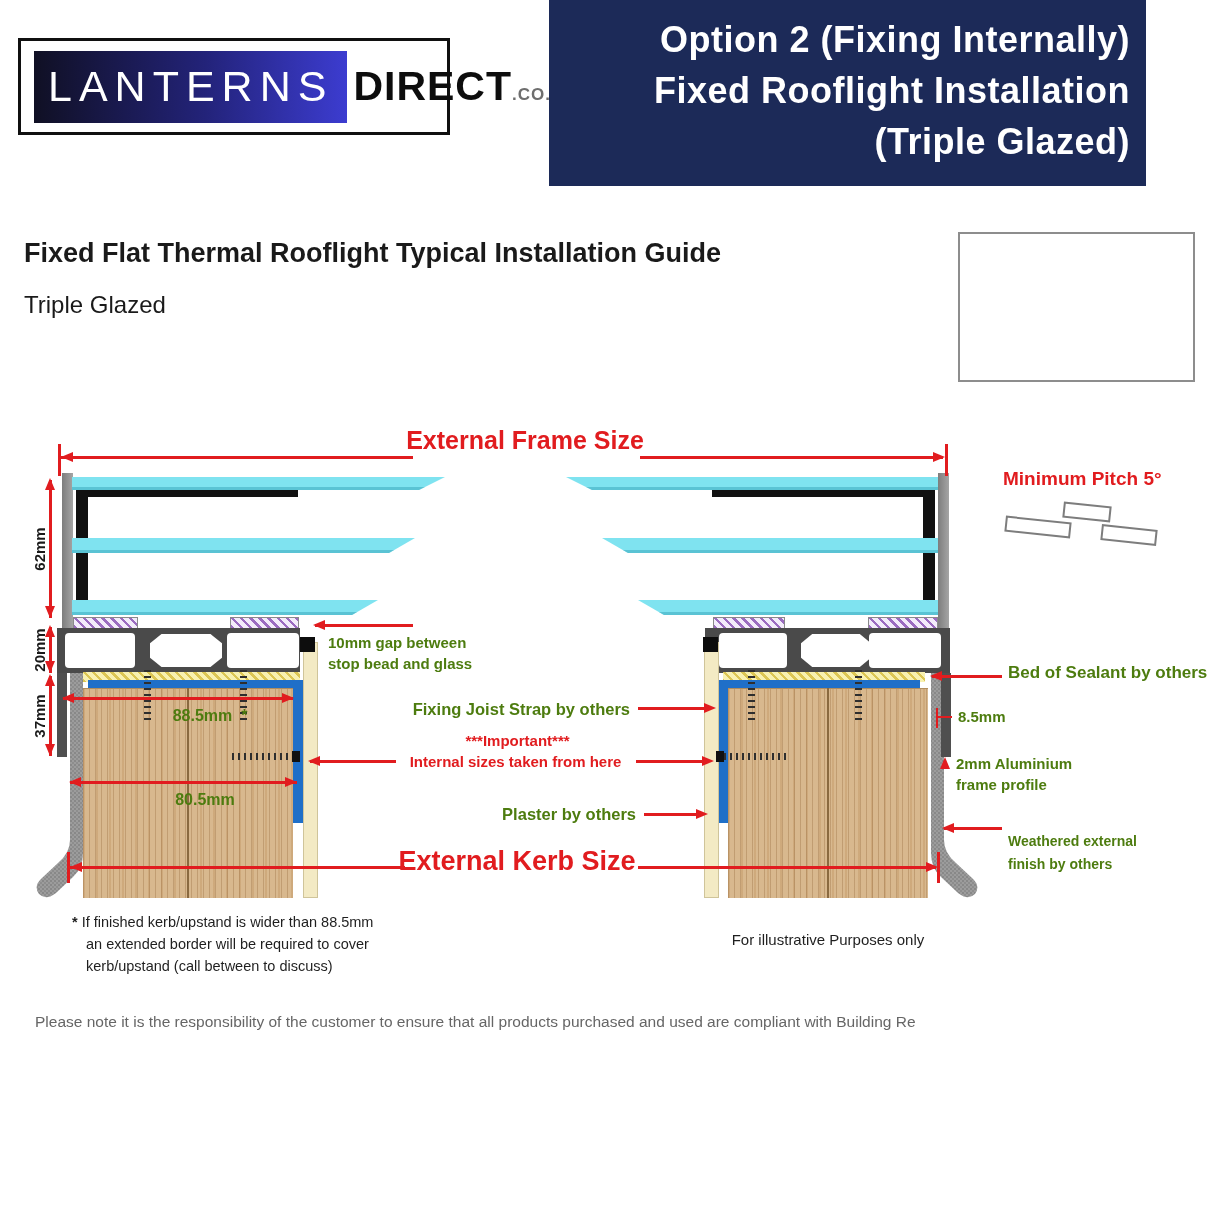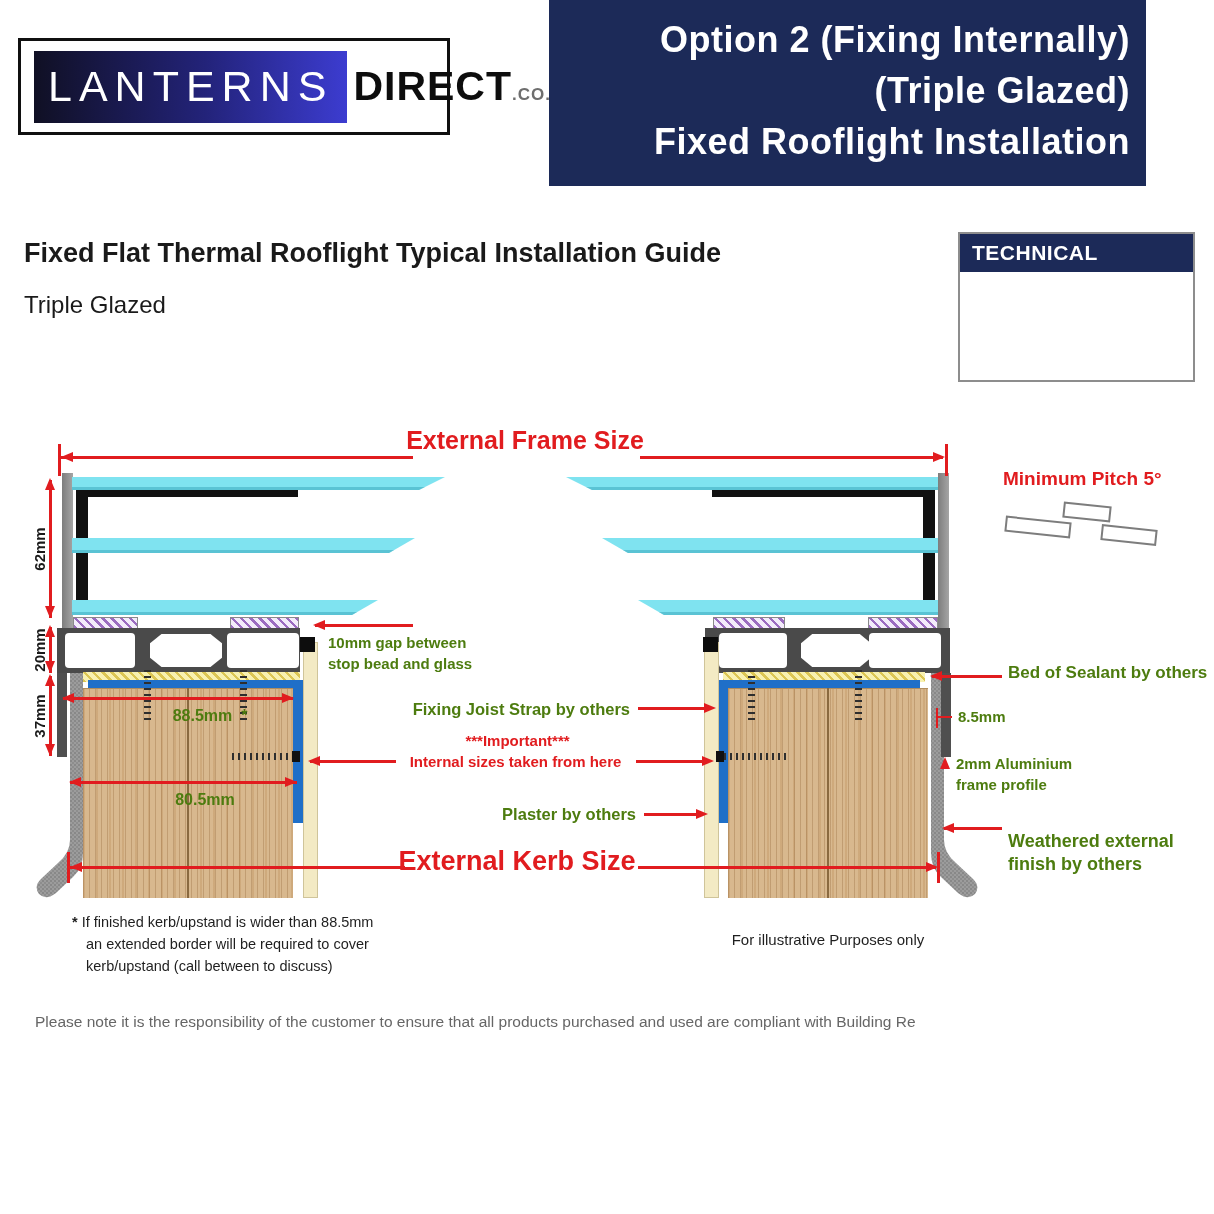--- a/index.html
+++ b/index.html
@@ -86,29 +86,28 @@
     <div class="logo-blue">
       <span>LANTERNS</span>
     </div>
     <div>
       <span class="logo-direct">DIRECT</span><span class="logo-tld">.CO.UK</span>
     </div>
   </div>
 
   <div class="banner">
     <div>Option 2 (Fixing Internally)</div>
+    <div>Fixed Rooflight Installation</div>
     <div>(Triple Glazed)</div>
-    <div>Fixed Rooflight Installation</div>
   </div>
 
   <div class="doc-title">Fixed Flat Thermal Rooflight Typical Installation Guide</div>
   <div class="doc-subtitle">Triple Glazed</div>
 
   <div class="tech">
-    <div class="tech-head">TECHNICAL</div>
   </div>
 
   <div class="diagram">
 
     <svg class="abs" style="left:30px;top:248px;" width="56" height="250">
       <defs>
         <pattern id="stipL" width="4" height="4" patternUnits="userSpaceOnUse">
           <rect width="4" height="4" fill="#9c9c9c"></rect>
           <circle cx="1" cy="1" r="0.8" fill="#6f6f6f"></circle>
           <circle cx="3" cy="3" r="0.8" fill="#7a7a7a"></circle>
@@ -255,21 +254,21 @@
     <div class="lbl" style="left:958px;top:288px;font-size:15px;">8.5mm</div>
 
     <div class="arr u" style="left:940px;top:337px;"></div>
     <div class="lbl" style="left:956px;top:333px;font-size:15px;line-height:21px;">
       <div>2mm Aluminium</div>
       <div>frame profile</div>
     </div>
 
     <div class="hline" style="left:944px;top:407px;width:58px;"></div>
     <div class="arr l" style="left:942px;top:403px;"></div>
-    <div class="lbl" style="left:1008px;top:410px;font-size:18px;line-height:23px;">
+    <div class="lbl" style="left:1008px;top:410px;font-size:14px;line-height:23px;">
       <div>Weathered external</div>
       <div>finish by others</div>
     </div>
 
     <div class="lbl-red" style="left:1003px;top:48px;font-size:19px;">Minimum Pitch 5°</div>
     <svg class="abs" style="left:1002px;top:76px;" width="158" height="62">
       <rect x="4" y="24" width="64" height="14" fill="#fff" stroke="#7d7d7d" stroke-width="2" transform="rotate(6 36 31)"></rect>
       <rect x="62" y="9" width="46" height="14" fill="#fff" stroke="#7d7d7d" stroke-width="2" transform="rotate(6 85 16)"></rect>
       <rect x="100" y="32" width="54" height="14" fill="#fff" stroke="#7d7d7d" stroke-width="2" transform="rotate(6 127 39)"></rect>
     </svg>

